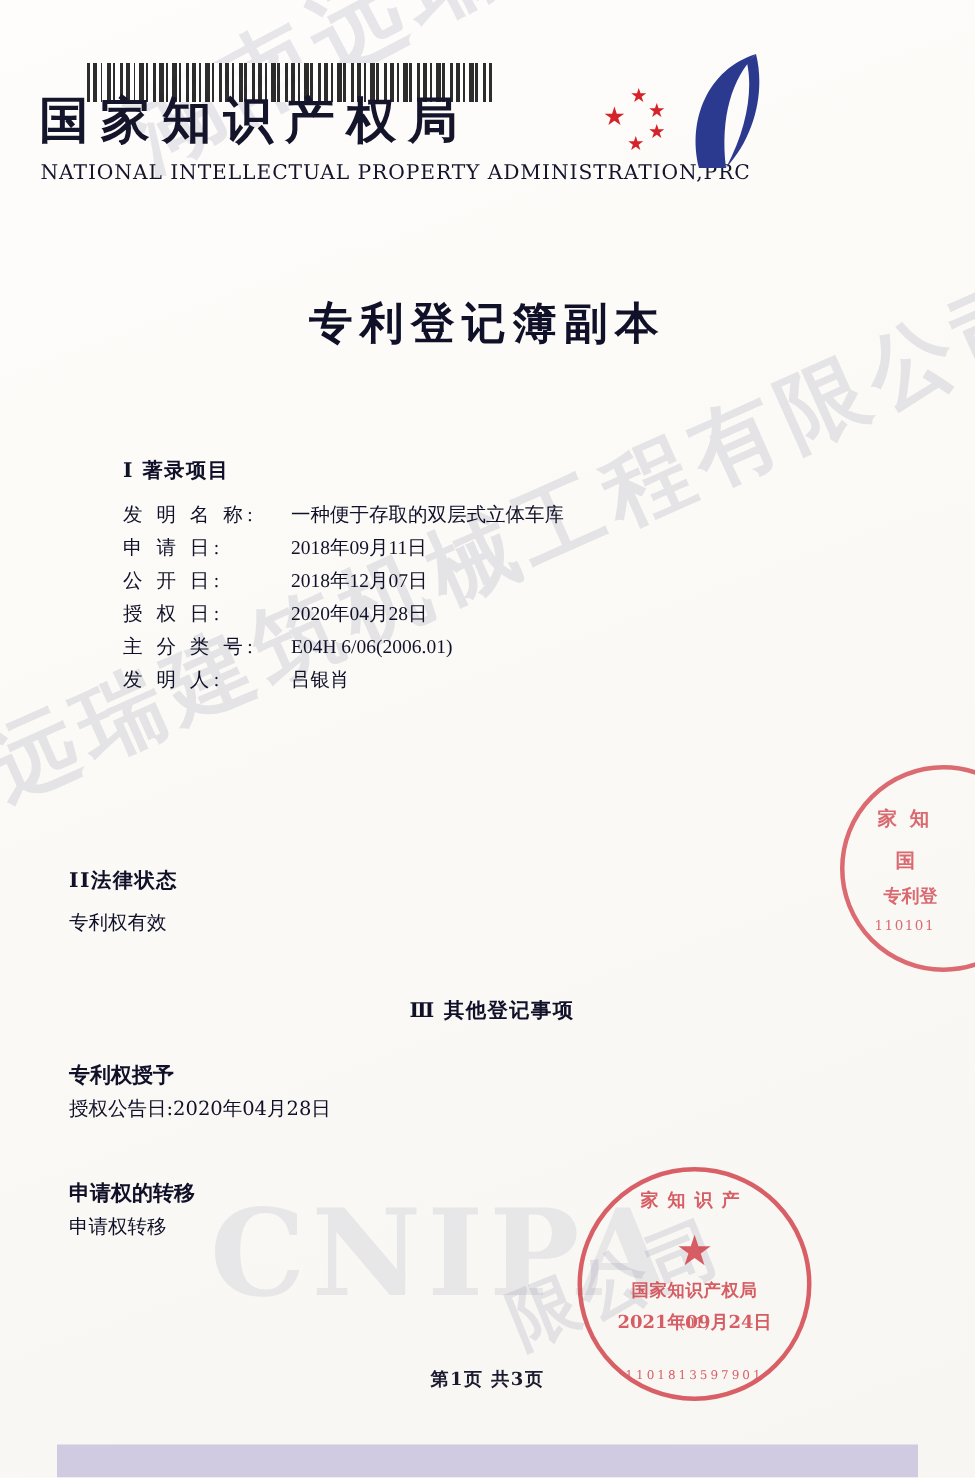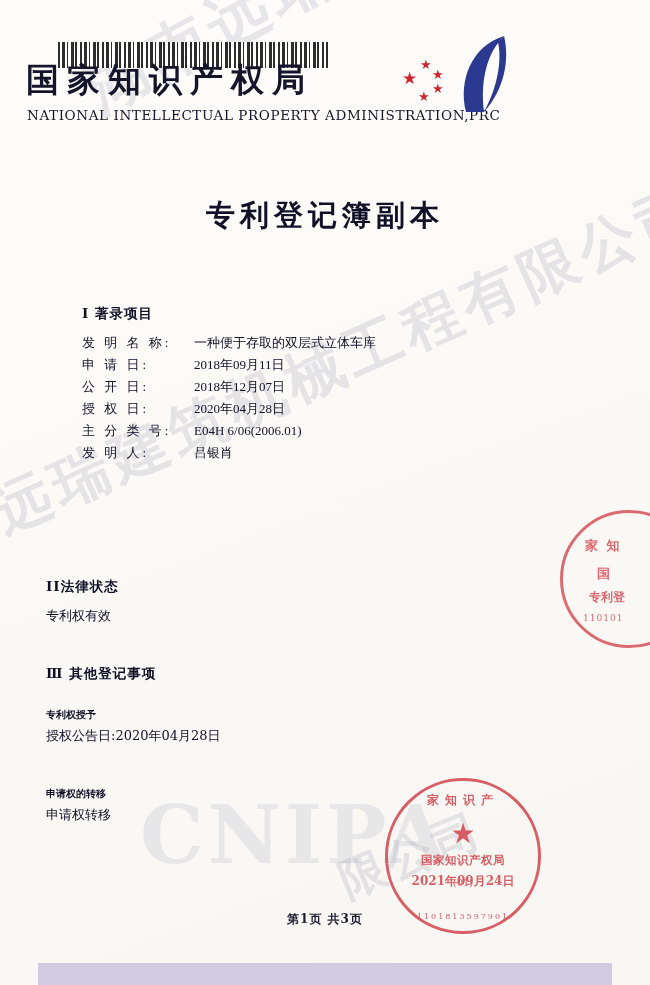--- a/index.html
+++ b/index.html
@@ -143,30 +143,30 @@
     letter-spacing: 3px;
   }
   .field-value {
     flex: 1;
   }
   .plain-row {
     font-size: 13px;
     line-height: 22px;
   }
   .sub-head {
-    font-size: 10px;
+    font-size: 14px;
     font-weight: 700;
     margin-bottom: 3px;
   }
 
   .s1 { top: 305px; margin-left: 36px; }
   .s1-list { margin-top: 4px; }
   .s-owner { top: 478px; }
   .s2 { top: 578px; }
-  .s3 { top: 665px; }
+  .s3 { top: 665px; text-align: center; }
   .s3-sub1 { top: 708px; }
   .s3-sub2 { top: 787px; }
 
   
   .footer {
     position: absolute;
     bottom: 57px;
     left: 0; right: 0;
     text-align: center;
     font-family: "DejaVu Serif", "Liberation Serif", serif;

